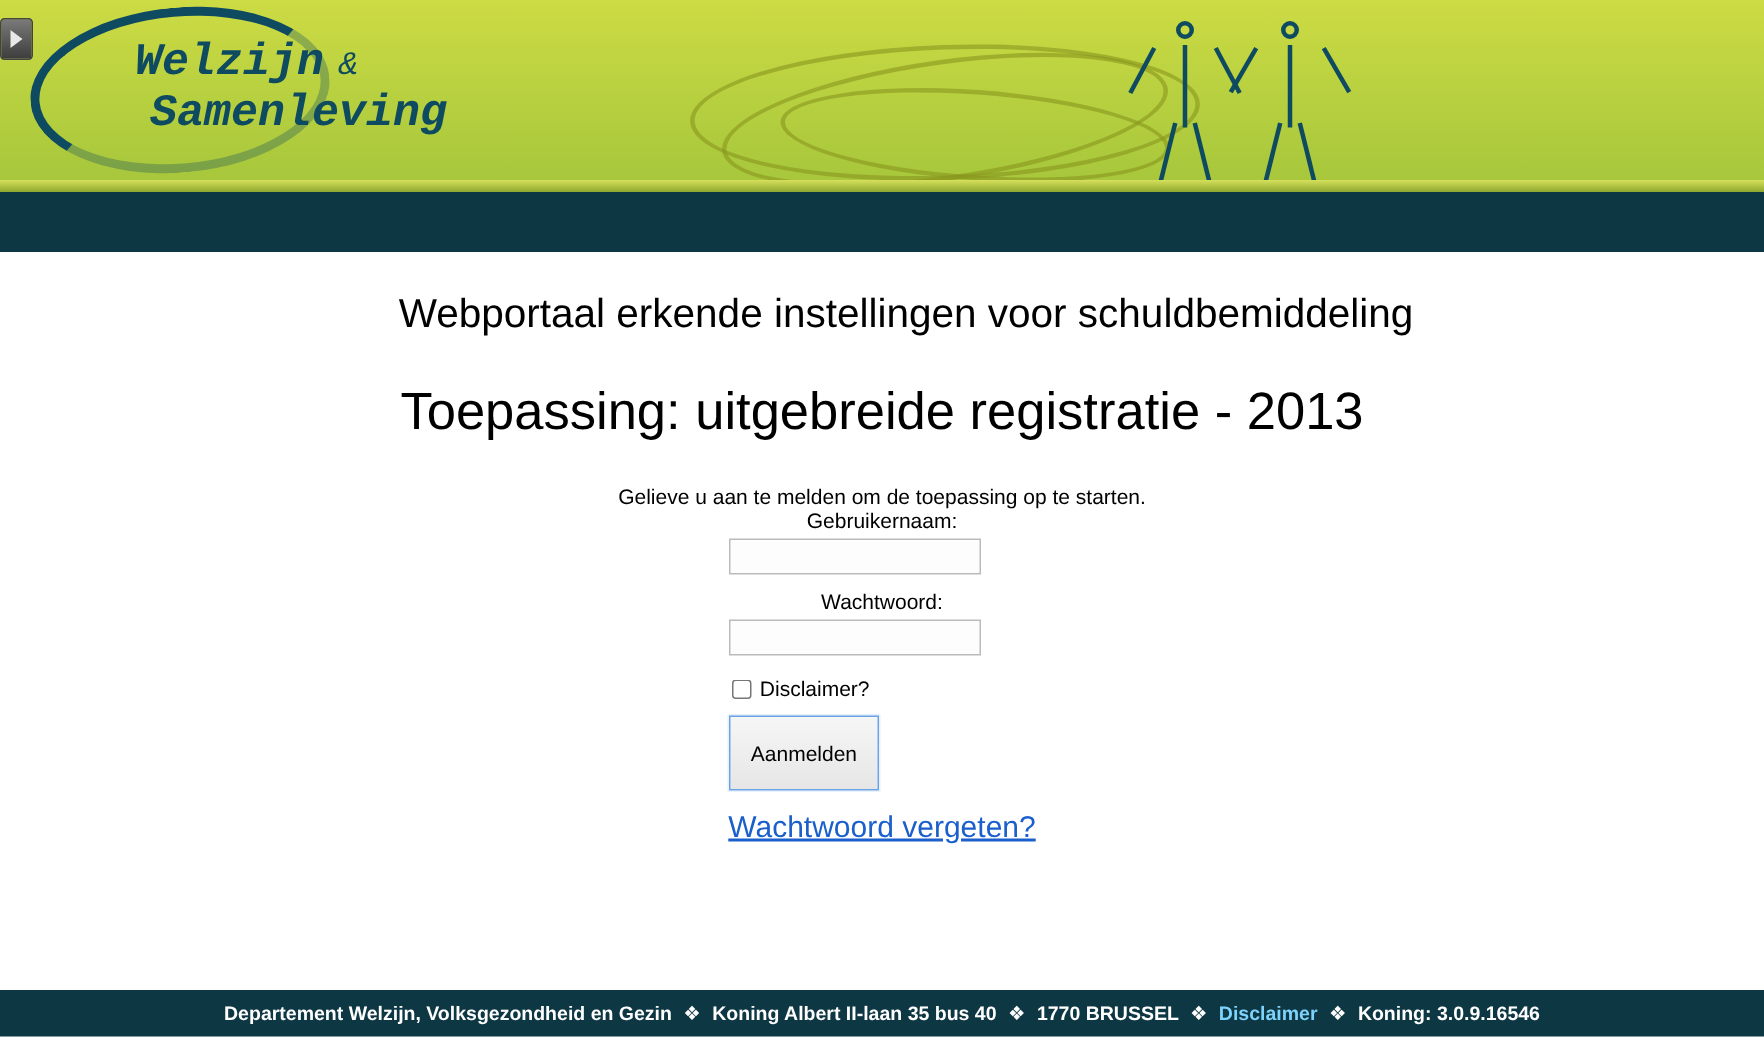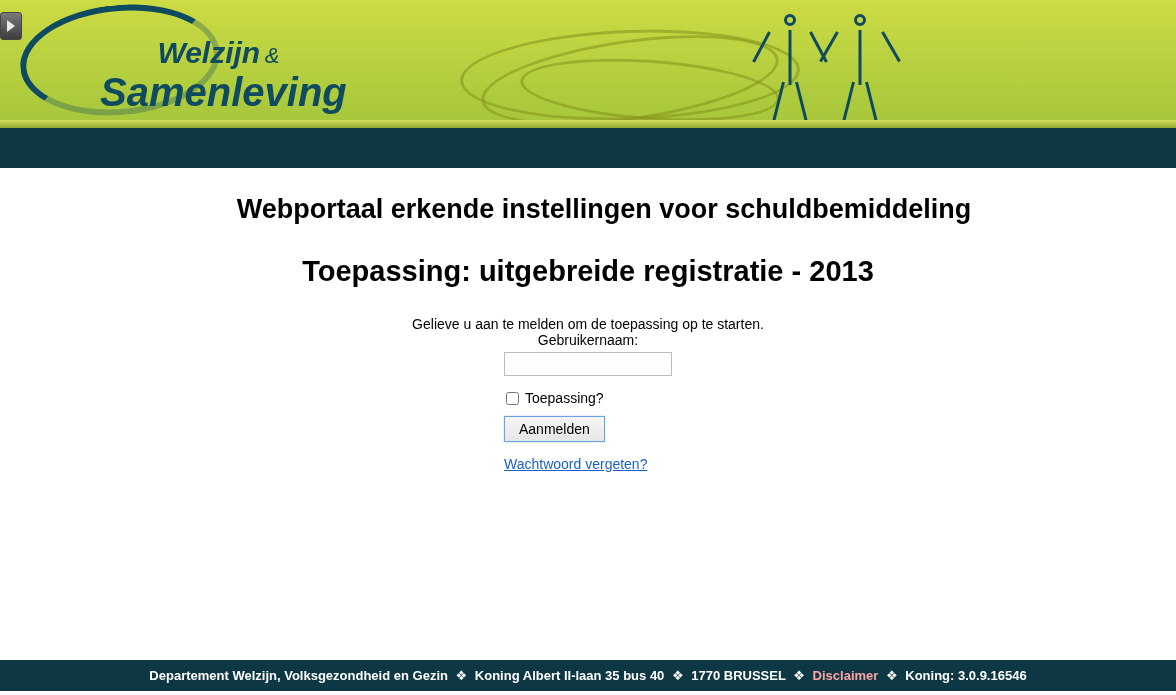--- a/index.html
+++ b/index.html
@@ -51,28 +51,27 @@
     border-radius:50%;
     transform:translateX(-50%);
   }
   .figure .body-stroke {
     position:absolute;
     background:#0e4a60;
   }
   .logo-text {
     position: absolute;
     left: 90px;
-    top: 36px;
-    font-family: Liberation Sans, sans-serif;
+    top: 25px;
+    font-family: Liberation Mono, monospace;
     color: #0e4a60;
     font-style: italic;
-    text-align: center;
   }
   .logo-text .line1 { font-size: 30px; font-weight: 600; }
-  .logo-text .line2 { font-size: 40px; font-weight: 600; margin-left:10px; }
+  .logo-text .line2 { font-size: 30px; font-weight: 600; margin-left:10px; }
   .logo-text .amp { font-size:22px; font-weight:400; }
   .play-widget {
     position:absolute;
     left:0; top:12px;
     width:22px; height:28px;
     background:linear-gradient(#7a7a7a,#3d3d3d);
     border:1px solid #444;
     border-radius:3px;
     display:flex; align-items:center; justify-content:center;
     z-index:5;
@@ -93,27 +92,27 @@
     height: 40px;
     background: #0e3744;
   }
   .main {
     width: 100%;
     padding-top: 26px;
     text-align: center;
   }
   h1.title {
     font-size: 27px;
-    font-weight: bold;
+    font-weight: normal;
     margin: 0 0 30px 0;
     padding-left: 32px;
   }
   h2.subtitle {
-    font-size: 29px;
-    font-weight: bold;
+    font-size: 35px;
+    font-weight: normal;
     margin: 0 0 28px 0;
   }
   .instruction {
     font-size: 14px;
   }
   .login-form {
     display: inline-block;
     text-align: left;
     font-size: 14px;
   }
@@ -130,46 +129,46 @@
   .remember-row {
     margin-top: 14px;
     margin-bottom: 10px;
     display:flex;
     align-items:center;
   }
   .remember-row input { margin: 0 6px 0 2px; }
   .submit-btn {
     background: linear-gradient(#f6f6f6,#e6e6e6);
     border: 1px solid #6aa2e6;
-    padding: 4px 14px;
+    padding: 16px 14px;
     font-size: 14px;
     cursor: pointer;
     box-shadow: 0 0 0 1px rgba(106,162,230,0.15);
   }
   .forgot-row { margin-top: 14px; }
   .forgot-link {
     color: #1a5fcc;
     text-decoration: underline;
-    font-size: 14px;
+    font-size: 20px;
     cursor: pointer;
   }
   .footer {
     position: absolute;
     left: 0;
     top: 660px;
     width: 100%;
     background: #0e3744;
     color: #ffffff;
     font-size: 13px;
     font-weight: bold;
     text-align: center;
     padding: 8px 6px;
   }
   .footer .sep { margin: 0 4px; font-weight: normal; }
-  .footer a { color: #fca5a5; text-decoration: none; font-weight: bold; }
+  .footer a { color: #7dd3fc; text-decoration: none; font-weight: bold; }
 </style>
 </head>
 <body>
 
 <div class="header-banner">
   <div class="play-widget">
       <div class="tri"></div>
     </div>
   <div class="banner-swirl swirl-left"></div>
   <div class="banner-swirl swirl-mid1"></div>
@@ -203,23 +202,27 @@
 <div class="main">
   <h1 class="title">Webportaal erkende instellingen voor schuldbemiddeling</h1>
   <h2 class="subtitle">Toepassing: uitgebreide registratie - 2013</h2>
   <div class="instruction">Gelieve u aan te melden om de toepassing op te starten.</div>
 
   <div class="login-form">
     <div class="form-row">
       <label class="form-label">Gebruikernaam:</label>
       <input type="text" class="text-input" value="" style="">
     </div>
+    <div class="form-row" style="margin-top:10px;">
+      <label class="form-label">Wachtwoord:</label>
+      <input type="password" class="text-input" value="" style="">
+    </div>
     <div class="remember-row">
       <input type="checkbox" style="">
-      <span>Toepassing?</span>
+      <span>Disclaimer?</span>
     </div>
     <button class="submit-btn">Aanmelden</button>
     <div class="forgot-row">
       <a class="forgot-link">Wachtwoord vergeten?</a>
     </div>
   </div>
 </div>
 
 <div class="footer">
   <span>Departement Welzijn, Volksgezondheid en Gezin</span>

